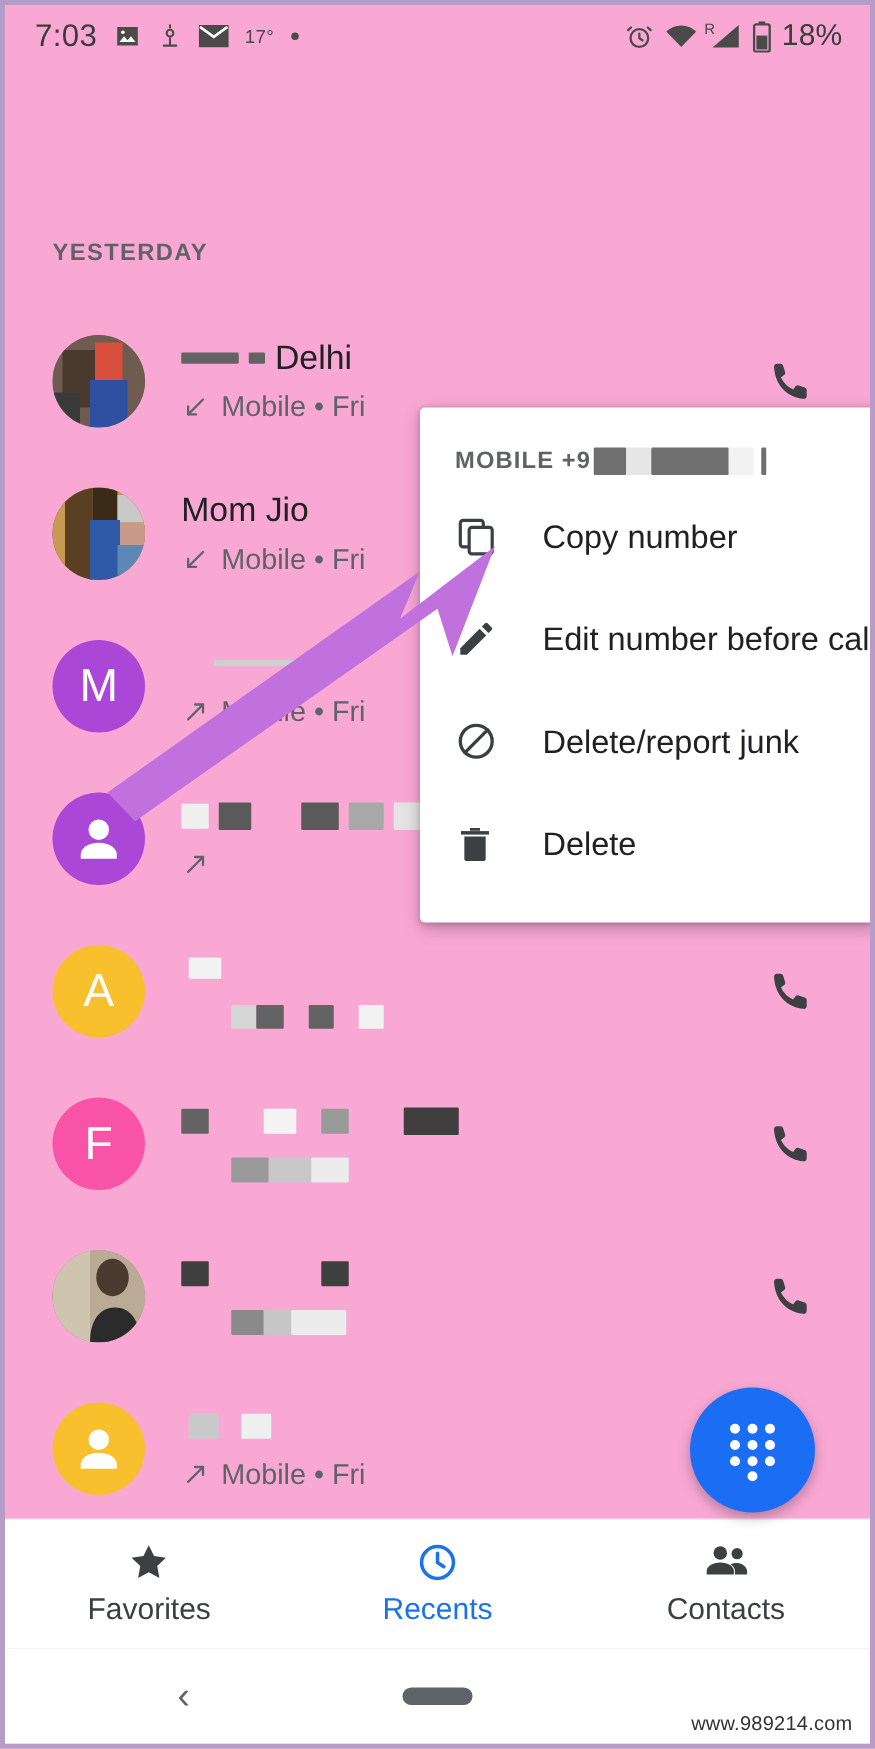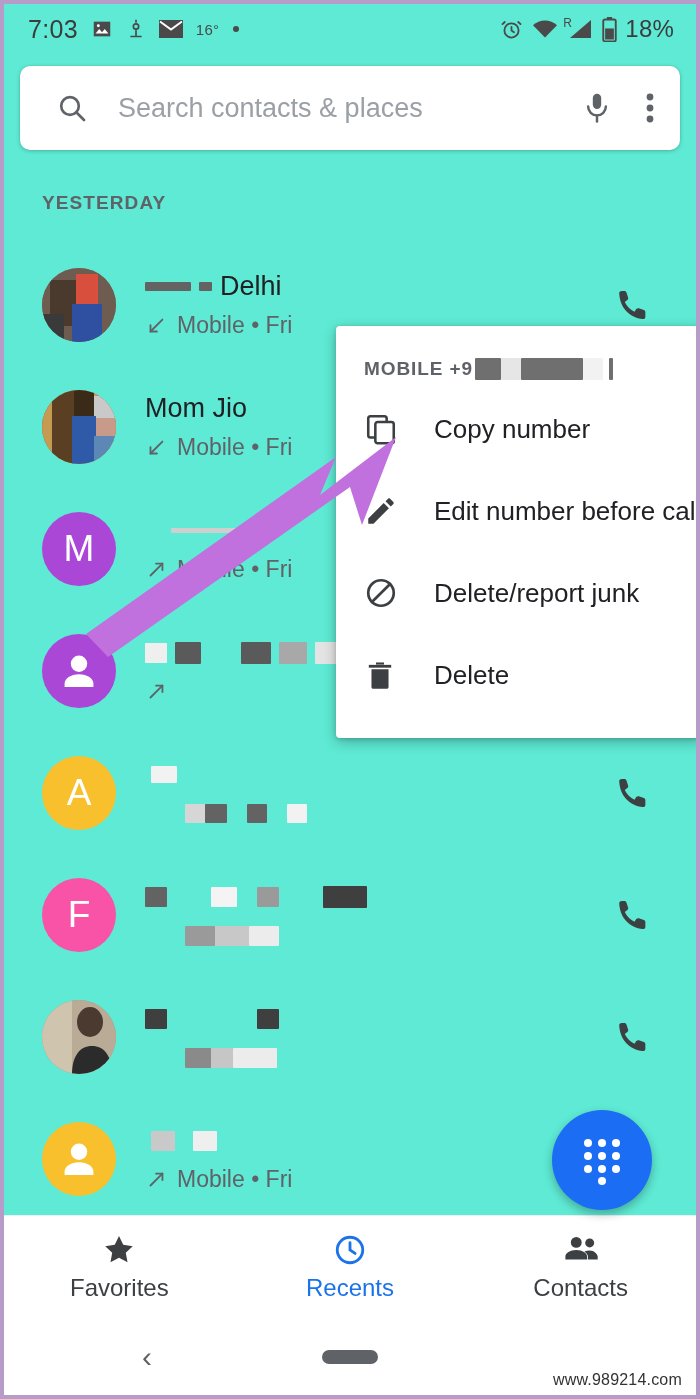--- a/index.html
+++ b/index.html
@@ -8,21 +8,21 @@
     width: 700px;
     height: 1399px;
     background: #ffffff;
     font-family: "Liberation Sans", sans-serif;
   }
 
   #frame {
     position: relative;
     width: 700px;
     height: 1399px;
-    background: #5eead4;
+    background: #f9a8d4;
     border: 4px solid #b79bc9;
     overflow: hidden;
   }
 
   
   #status-bar {
     position: absolute;
     top: 0; left: 0; right: 0;
     height: 50px;
     display: flex;
@@ -313,21 +313,21 @@
         <circle cx="12" cy="9" r="3.2" fill="none"></circle>
         <path d="M12 1.5v2M12 14v6" stroke-linecap="round"></path>
         <path d="M6 21h12" stroke-linecap="round"></path>
       </svg>
 
       <svg class="sicon" width="24" height="18" viewBox="0 0 24 18">
         <rect x="0" y="0" width="24" height="18" fill="#4a4a4a"></rect>
         <path d="M1 1.5l11 8 11-8" fill="none" stroke="#ffffff" stroke-width="2"></path>
       </svg>
 
-      <span class="status-temp">16°</span>
+      <span class="status-temp">17°</span>
 
       <svg class="sicon" width="8" height="8" viewBox="0 0 8 8">
         <circle cx="4" cy="4" r="3" fill="#4a4a4a"></circle>
       </svg>
     </div>
 
     <div id="status-right">
       <svg class="sicon" width="23" height="23" viewBox="0 0 24 24" fill="none" stroke="#4a4a4a" stroke-width="1.9">
         <circle cx="12" cy="13" r="7.4"></circle>
         <path d="M12 9.4V13l2.6 1.8" stroke-linecap="round"></path>
@@ -349,46 +349,20 @@
       <svg class="sicon" width="15" height="25" viewBox="0 0 14 24">
         <rect x="4.5" y="0" width="5" height="2.4" fill="#4a4a4a"></rect>
         <rect x="1" y="2.4" width="12" height="21" rx="1.6" fill="none" stroke="#4a4a4a" stroke-width="1.8"></rect>
         <rect x="2.8" y="11" width="8.4" height="10.6" fill="#4a4a4a"></rect>
       </svg>
 
       <span class="status-batt-pct">18%</span>
     </div>
   </div>
 
-  <div id="search-bar">
-    <span style="display:flex;">
-      <svg width="32" height="32" viewBox="0 0 24 24" fill="none" stroke="#5f6368" stroke-width="2">
-        <circle cx="10.5" cy="10.5" r="6.6"></circle>
-        <path d="M15.4 15.4L21 21" stroke-linecap="round"></path>
-      </svg>
-    </span>
-
-    <input id="search-input" type="text" placeholder="Search contacts &amp; places" style="">
-
-    <span style="display:flex;margin-right:34px;">
-      <svg width="30" height="32" viewBox="0 0 24 26" fill="none" stroke="#5f6368" stroke-width="2">
-        <rect x="8.6" y="1.4" width="6.8" height="12.4" rx="3.4" fill="#5f6368" stroke="none"></rect>
-        <path d="M4.8 11.8a7.2 7.2 0 0014.4 0" stroke-linecap="round"></path>
-        <path d="M12 19v5" stroke-linecap="round"></path>
-      </svg>
-    </span>
-
-    <span style="display:flex;">
-      <svg width="8" height="32" viewBox="0 0 8 32" fill="#5f6368">
-        <circle cx="4" cy="5" r="3.4"></circle>
-        <circle cx="4" cy="16" r="3.4"></circle>
-        <circle cx="4" cy="27" r="3.4"></circle>
-      </svg>
-    </span>
-  </div>
 
   <div id="list-area">
 
     <div class="section-header">YESTERDAY</div>
 
     <div class="row" style="top:80px;">
       <div class="avatar" style="background:#8d6e63;">
         <svg width="74" height="74" viewBox="0 0 74 74">
           <rect width="74" height="74" fill="#6e5c50"></rect>
           <rect x="8" y="12" width="26" height="46" fill="#4a3a2e"></rect>

